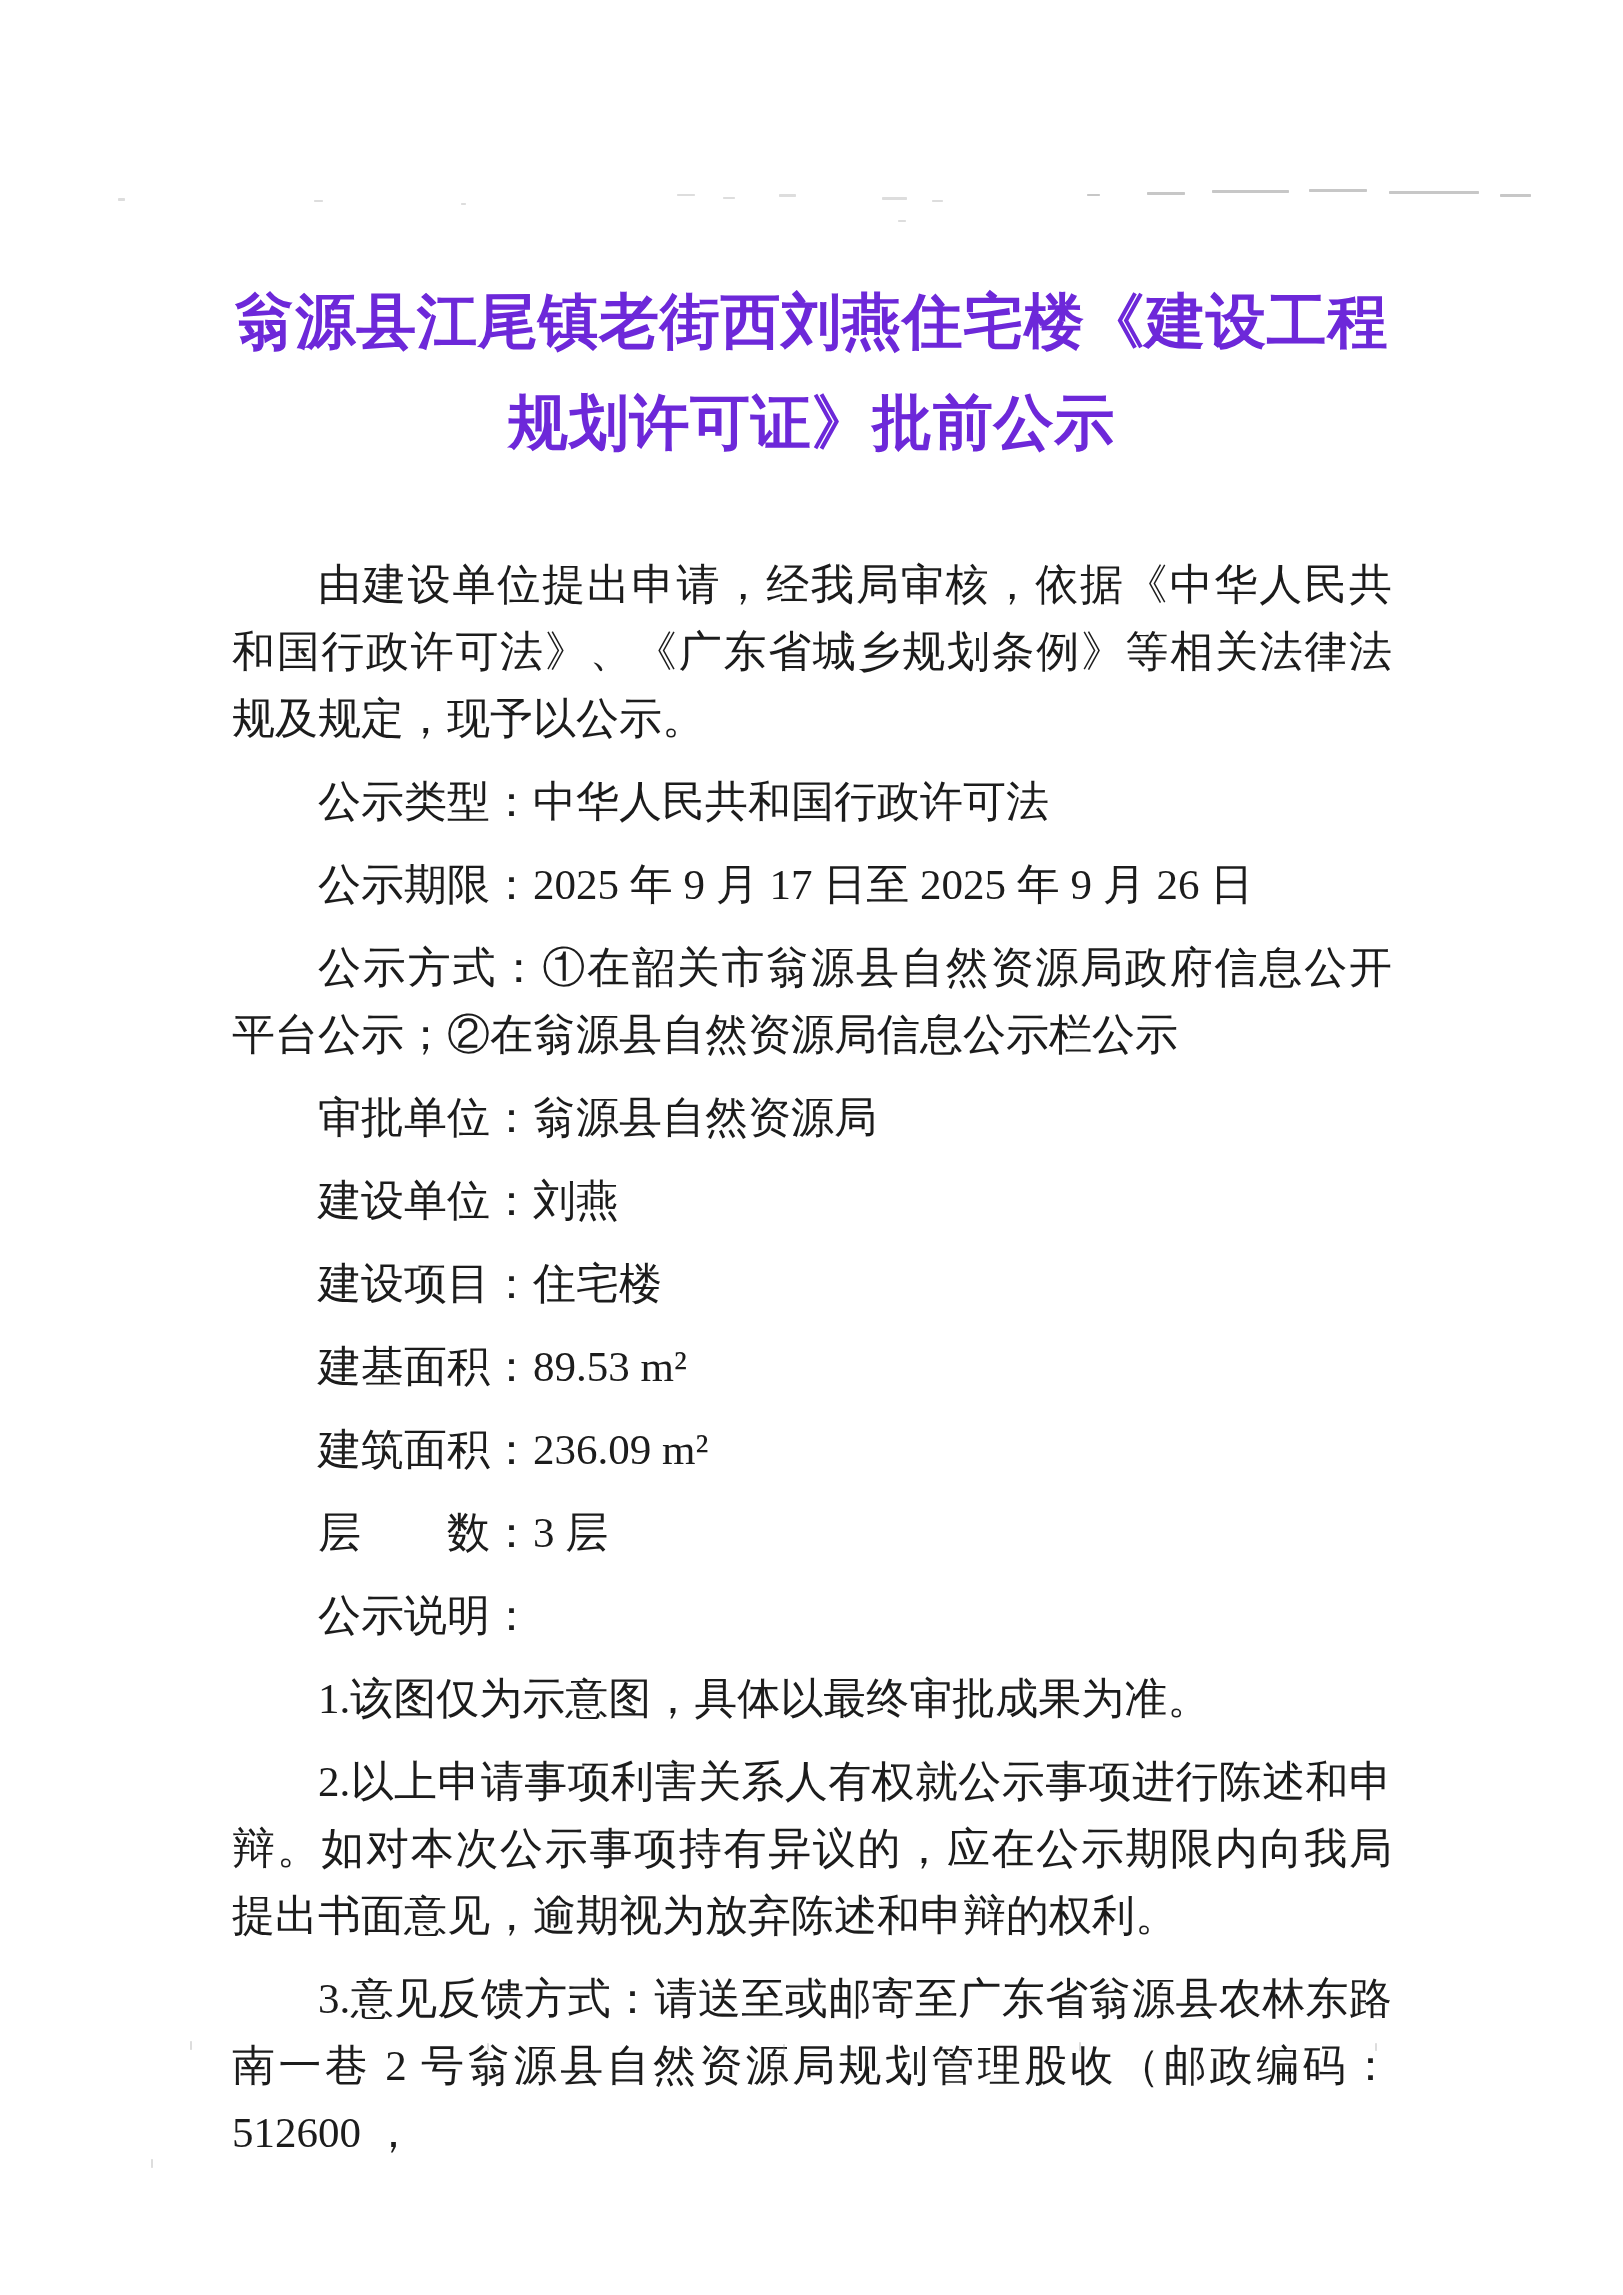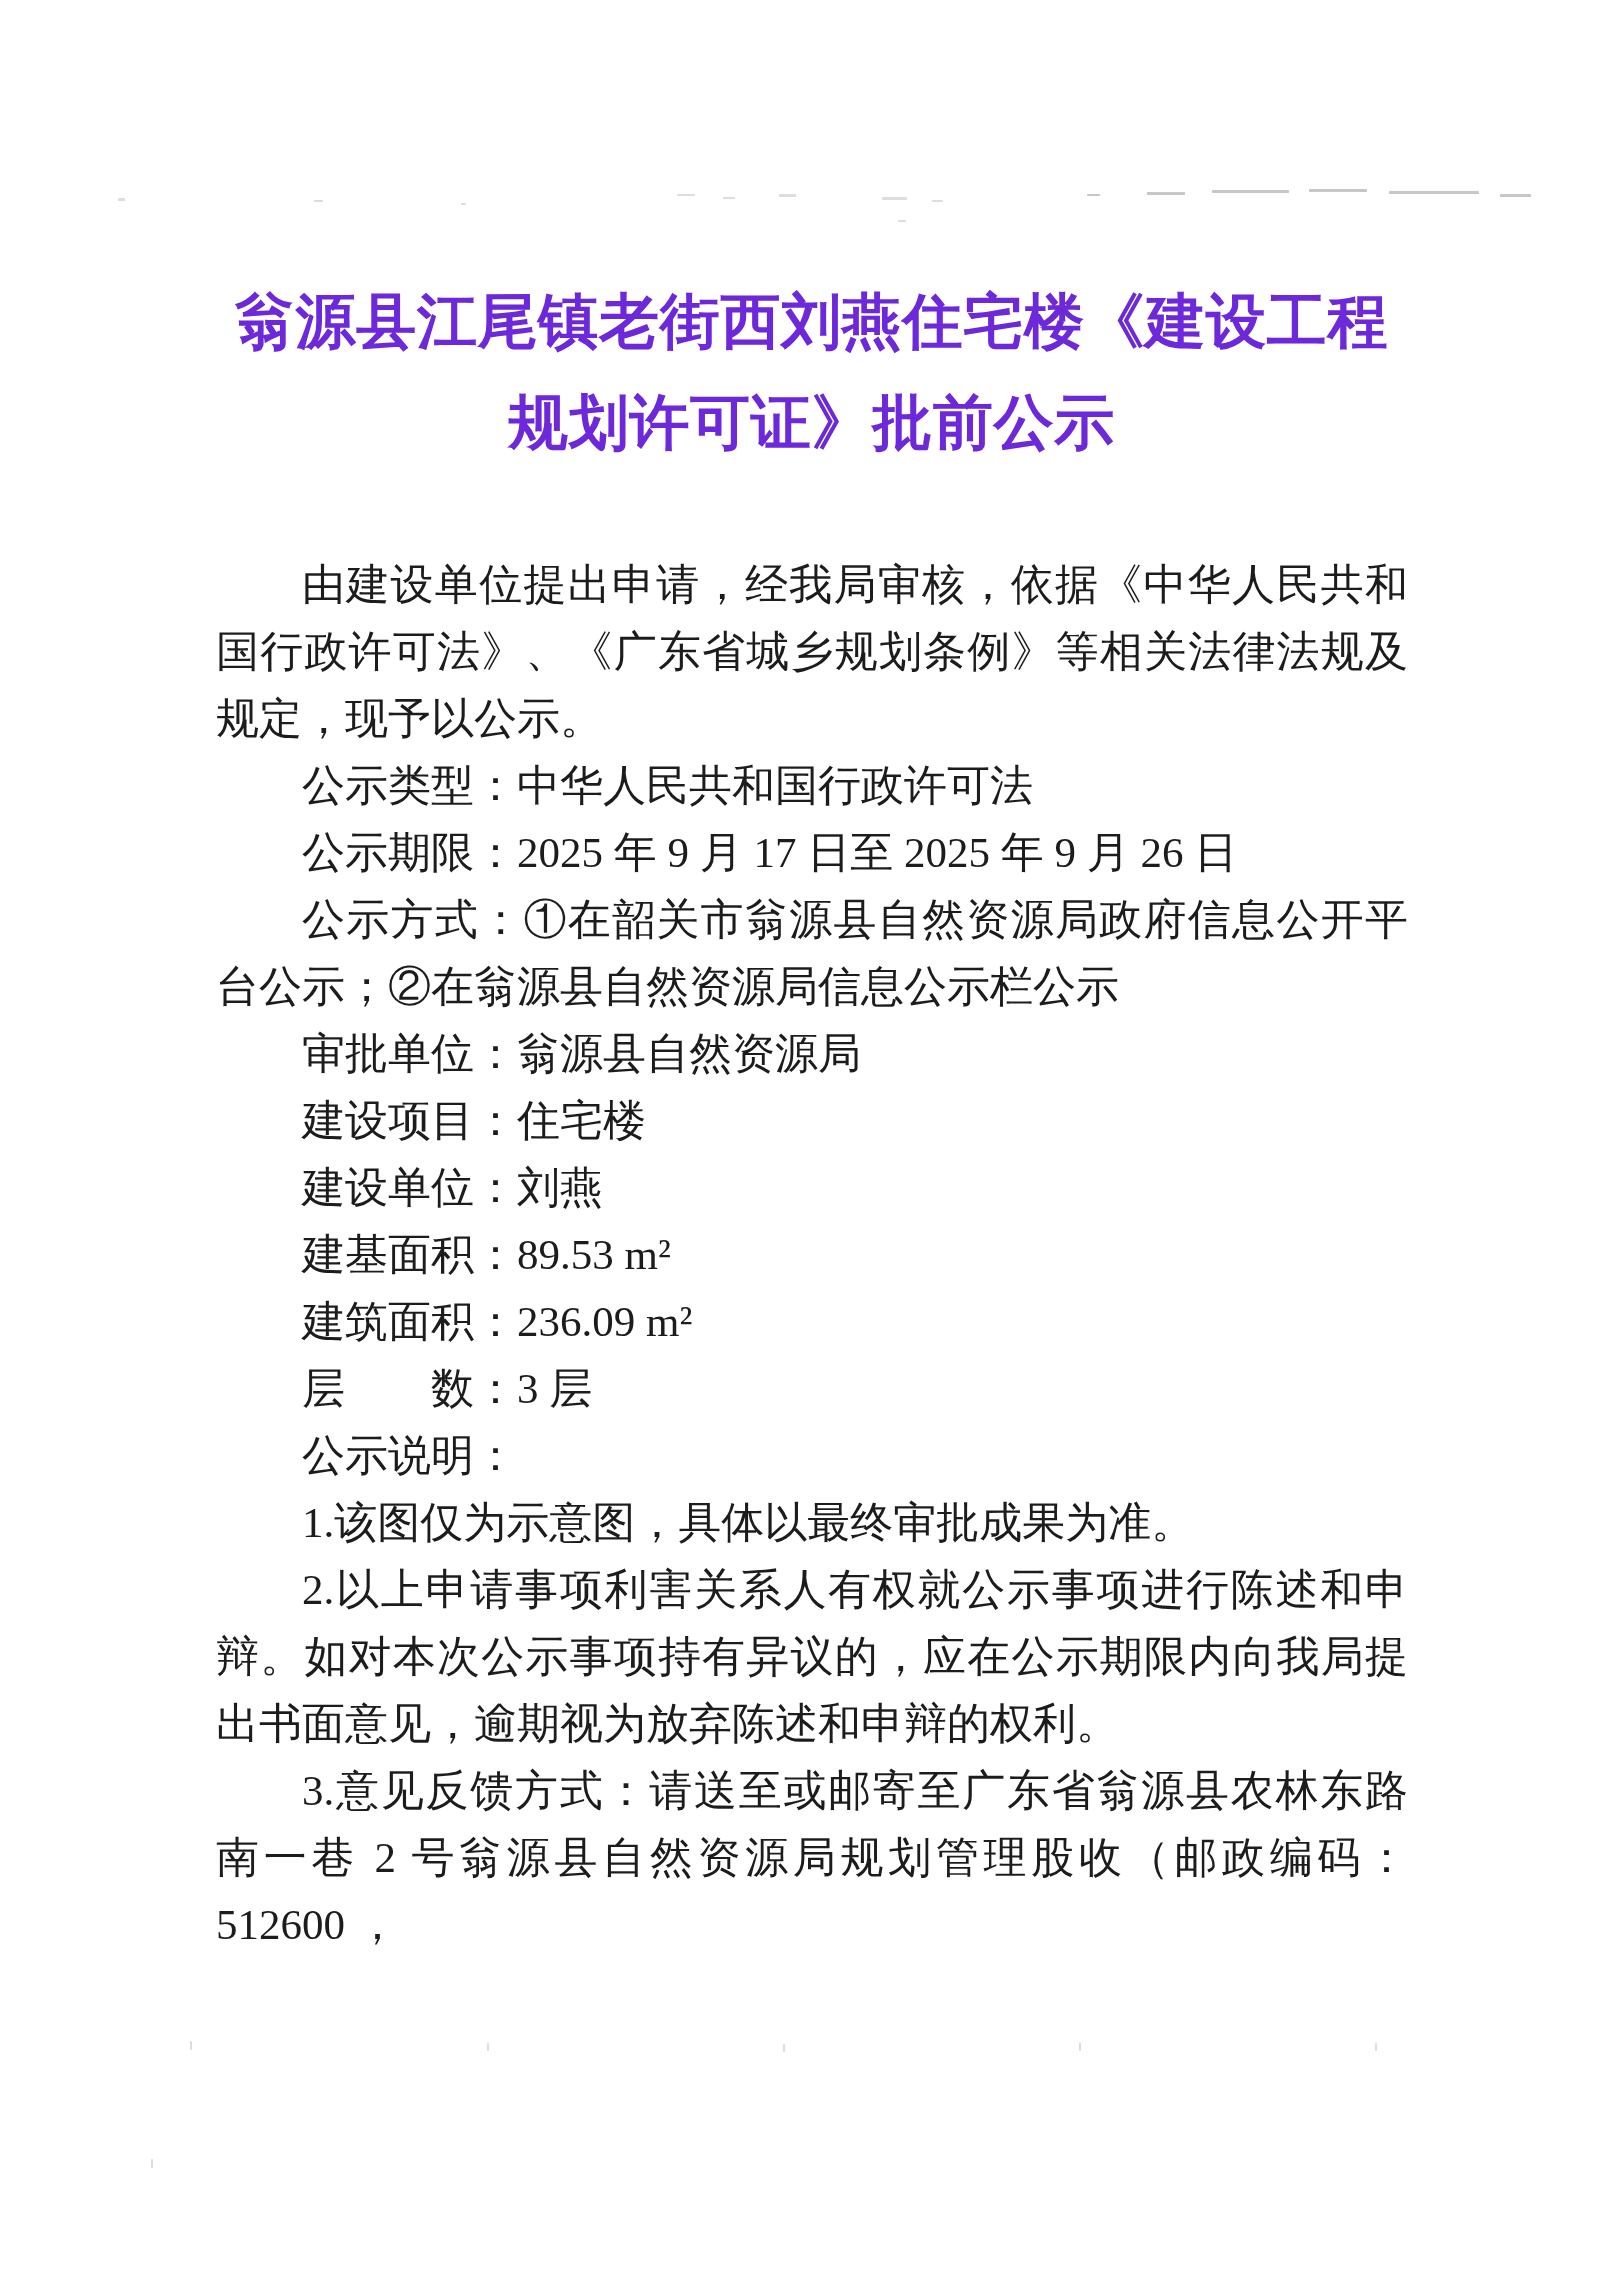--- a/index.html
+++ b/index.html
@@ -20,21 +20,21 @@
     letter-spacing:0.7px;
   }
   .title .tl { display:block; }
   .body {
     margin:77px 215px 0 216px;
     font-size:43px;
     line-height:67px;
     text-align:justify;
     color:#1c1c1c;
   }
-  .para { margin:0; text-indent:2em; }
+  .para { margin:16px; text-indent:2em; }
   
   .noise { position:absolute; background:#8f8f8f; opacity:0.5; border-radius:0.7px; }
   .noise.lt { opacity:0.3; }
 </style>
 </head>
 <body>
 
 <div class="page">
 
   <span class="noise lt" style="left:118px; top:198px; width:6.5px; height:2.6px;"></span>
@@ -64,22 +64,22 @@
     <span class="tl">翁源县江尾镇老街西刘燕住宅楼《建设工程</span>
     <span class="tl">规划许可证》批前公示</span>
   </h1>
 
   <div class="body" id="paragraphs">
       <p class="para">由建设单位提出申请，经我局审核，依据《中华人民共和国行政许可法》、《广东省城乡规划条例》等相关法律法规及规定，现予以公示。</p>
       <p class="para">公示类型：中华人民共和国行政许可法</p>
       <p class="para">公示期限：2025 年 9 月 17 日至 2025 年 9 月 26 日</p>
       <p class="para">公示方式：①在韶关市翁源县自然资源局政府信息公开平台公示；②在翁源县自然资源局信息公示栏公示</p>
       <p class="para">审批单位：翁源县自然资源局</p>
+      <p class="para">建设单位：刘燕</p>
       <p class="para">建设项目：住宅楼</p>
-      <p class="para">建设单位：刘燕</p>
       <p class="para">建基面积：89.53 m²</p>
       <p class="para">建筑面积：236.09 m²</p>
       <p class="para">层　　数：3 层</p>
       <p class="para">公示说明：</p>
       <p class="para">1.该图仅为示意图，具体以最终审批成果为准。</p>
       <p class="para">2.以上申请事项利害关系人有权就公示事项进行陈述和申辩。如对本次公示事项持有异议的，应在公示期限内向我局提出书面意见，逾期视为放弃陈述和申辩的权利。</p>
       <p class="para">3.意见反馈方式：请送至或邮寄至广东省翁源县农林东路南一巷 2 号翁源县自然资源局规划管理股收（邮政编码：512600 ，</p>
     </div>
 
 </div>

